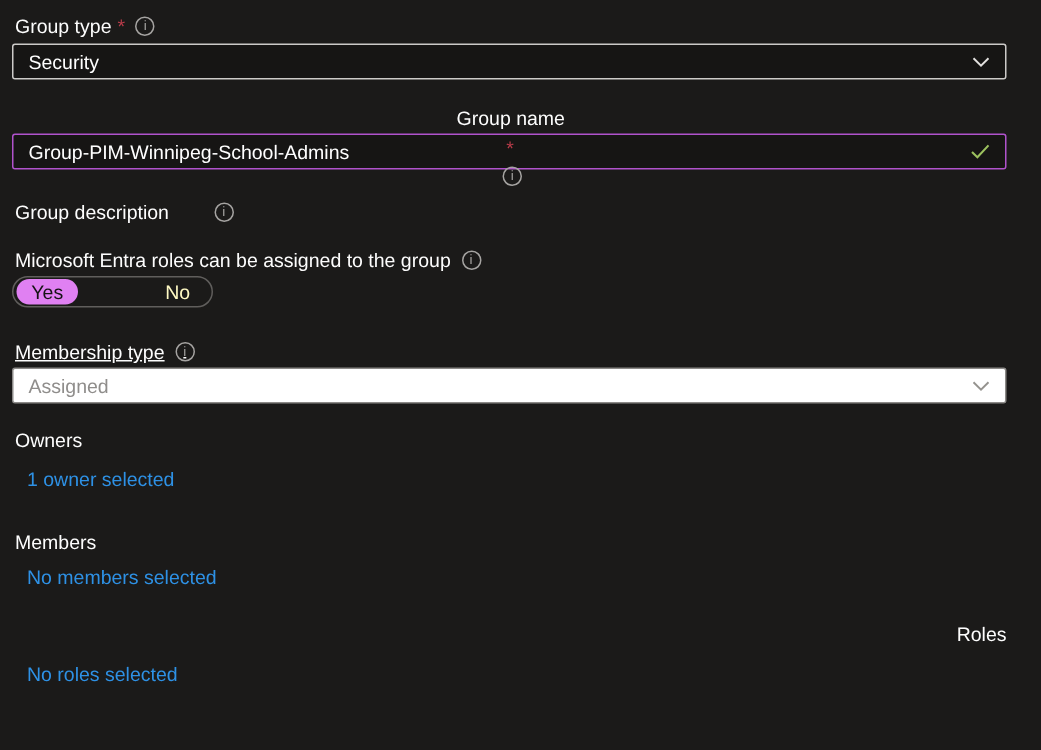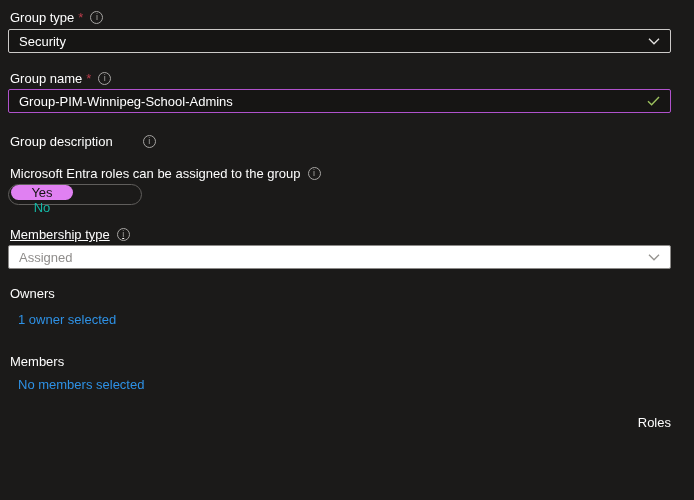--- a/index.html
+++ b/index.html
@@ -83,36 +83,35 @@
     font-size: 13px;
     font-family: "Liberation Sans", "DejaVu Sans", sans-serif;
     padding: 0 8px 0 10px;
   }
   .checkmark { flex: 0 0 auto; }
   .toggle {
     width: 134px; height: 21px;
     border: 1px solid #605e5c;
     border-radius: 11px;
     display: flex;
-    align-items: flex-start;
+    align-items: center;
     padding: 0 2px;
-    flex-direction: column;
   }
   .toggle-option {
     width: 62px; height: 17px;
     border: none;
     background: transparent;
     border-radius: 9px;
     font-size: 13px;
     font-family: "Liberation Sans", "DejaVu Sans", sans-serif;
     display: flex;
     align-items: center;
     justify-content: center;
     cursor: pointer;
-    color: #14b8a6;
+    color: #fef9c3;
   }
   .toggle-option.selected {
     background: #e080f2;
     color: #141313;
   }
   .section-label {
     font-size: 13px;
     line-height: 15px;
     height: 15px;
     margin-left: 2px;
@@ -124,22 +123,22 @@
     font-size: 13px;
     line-height: 15px;
     height: 15px;
     margin-left: 10px;
     color: #2e91e5;
     text-decoration: none;
     cursor: pointer;
   }
   
   .mt-field  { margin-top: 4px; }
-  .mt-field3 { margin-top: 3px; }
-  .mt-18 { margin-top: 18px; }
+  .mt-field3 { margin-top: 3px; gap: 46px; }
+  .mt-18 { margin-top: 18px; flex-direction: column; }
   .mt-21 { margin-top: 21px; gap: 28px; }
   .mt-17 { margin-top: 17px; }
   .mt-22 { margin-top: 22px; text-decoration: underline; }
   .mt-11 { margin-top: 11px; }
   .mt-27 { margin-top: 27px; }
   .mt-8  { margin-top: 8px; }
   .mt-23 { margin-top: 23px; text-align: right; }
   .mt-12 { margin-top: 12px; }
 </style>
 </head>
@@ -206,14 +205,15 @@
       </svg>
   </div>
 
   <div class="section-label mt-17">Owners</div>
   <a class="link mt-11">1 owner selected</a>
 
   <div class="section-label mt-27">Members</div>
   <a class="link mt-8">No members selected</a>
 
   <div class="section-label mt-23">Roles</div>
+  <a class="link mt-12">No roles selected</a>
 
 </div>
 
 </body></html>

